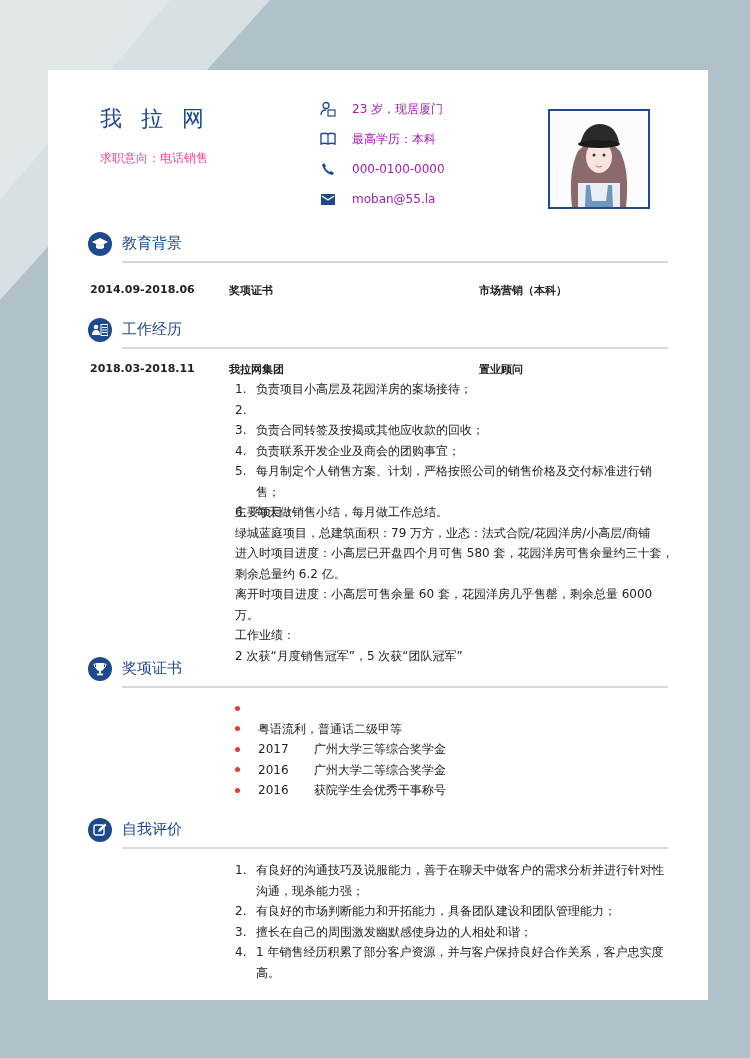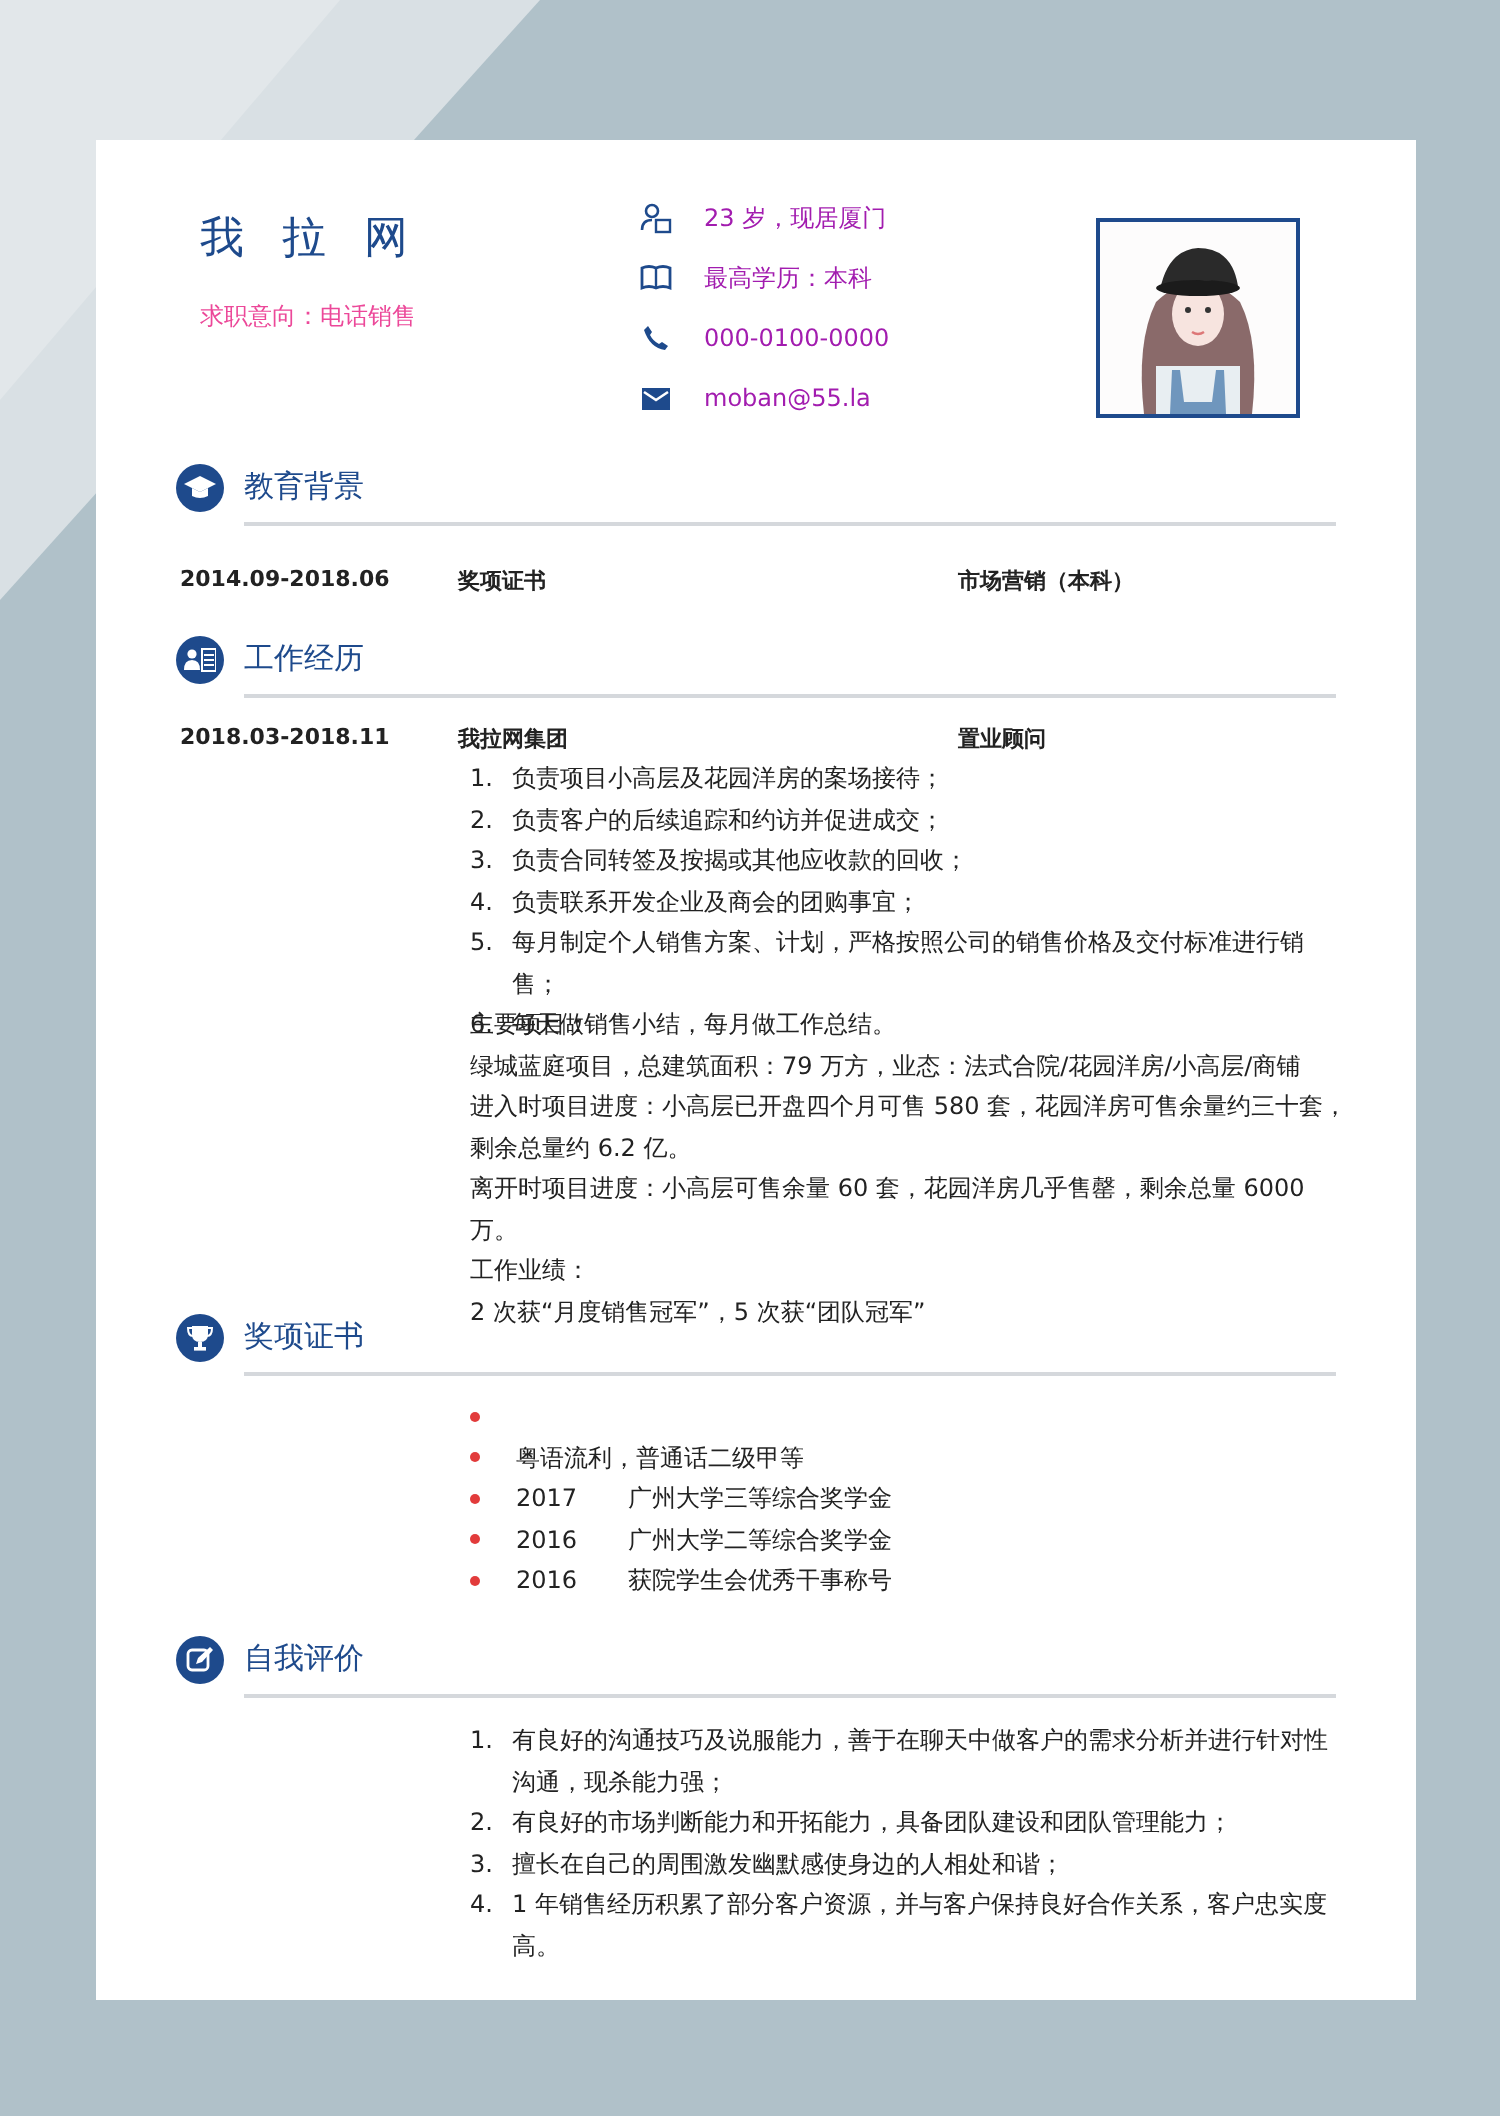--- a/index.html
+++ b/index.html
@@ -157,21 +157,20 @@
   <div class="row" style="left:431px; top:292px;">置业顾问</div>
 
   <div class="txt" style="left:187px; top:309px; width:440px;">
     <ol class="num">
       <li>
           <span class="n">1.</span>
           <span>负责项目小高层及花园洋房的案场接待；</span>
         </li>
       <li>
           <span class="n">2.</span>
-          <span>负责客户的后续追踪和约访并促进成交；</span>
         </li>
       <li>
           <span class="n">3.</span>
           <span>负责合同转签及按揭或其他应收款的回收；</span>
         </li>
       <li>
           <span class="n">4.</span>
           <span>负责联系开发企业及商会的团购事宜；</span>
         </li>
       <li>

